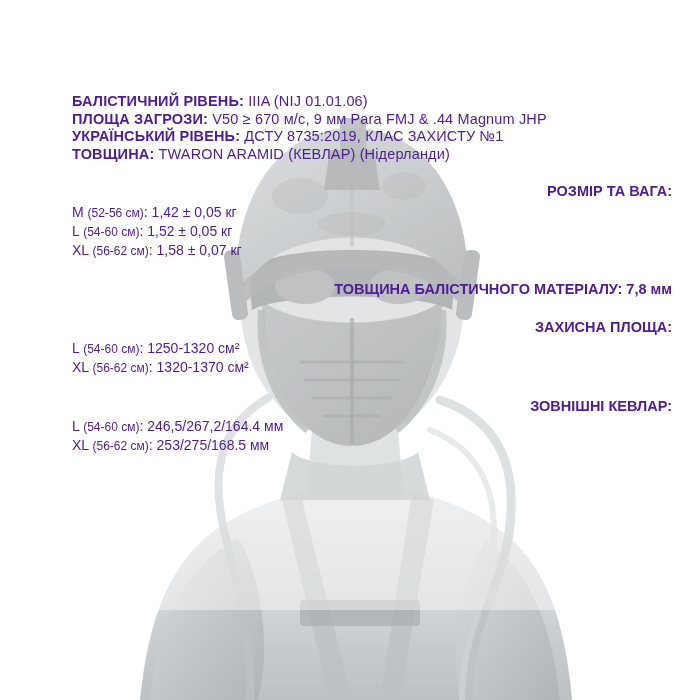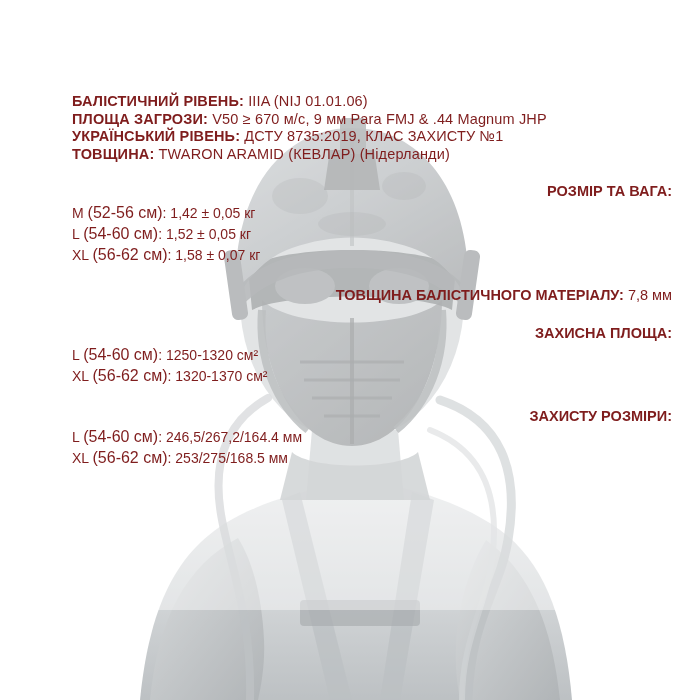--- a/index.html
+++ b/index.html
@@ -32,21 +32,21 @@
     opacity: 1;
     pointer-events: none;
   }
 
   
   .content {
     position: absolute;
     left: 72px;
     top: 94px;
     width: 600px;
-    color: #7f1d1d;
+    color: #4c1d95;
     font-size: 14.5px;
     line-height: 1.0;
   }
 
   .line {
     margin: 0 0 3px 0;
     white-space: nowrap;
     font-size: 14.5px;
     letter-spacing: 0.01em;
   }
@@ -73,21 +73,21 @@
     margin: 0 0 6px 0;
     white-space: nowrap;
     text-align: right;
   }
   .sub {
     font-size: 14px;
     margin: 0 0 5px 0;
     white-space: nowrap;
   }
   .sub .small {
-    font-size: 16px;
+    font-size: 12px;
   }
 </style>
 </head>
 <body>
 
 <div id="page">
 
   <svg class="bg-art" viewBox="0 0 700 700" preserveAspectRatio="xMidYMid slice" aria-hidden="true">
     <defs>
       <linearGradient id="gBody" x1="0" y1="0" x2="0" y2="1">
@@ -213,42 +213,42 @@
         <span>XL</span>
         <span class="small">(56-62 см)</span><span>: 1,58 ± 0,07 кг</span>
       </p>
     </div>
 
     <div class="gap"></div>
 
     <div class="block">
       <p class="head">
         <span>ТОВЩИНА БАЛІСТИЧНОГО МАТЕРІАЛУ:</span>
-        <span class="v" style="font-weight:normal">7,8 мм</span>
+        <span class="v" style="font-weight:bold">7,8 мм</span>
       </p>
     </div>
 
     <div class="gap-sm"></div>
 
     <div class="block">
       <p class="head">ЗАХИСНА ПЛОЩА:</p>
       <p class="sub">
         <span>L</span>
         <span class="small">(54-60 см)</span><span>: 1250-1320 см²</span>
       </p>
       <p class="sub">
         <span>XL</span>
         <span class="small">(56-62 см)</span><span>: 1320-1370 см²</span>
       </p>
     </div>
 
     <div class="gap"></div>
 
     <div class="block">
-      <p class="head">ЗАХИСТУ РОЗМІРИ:</p>
+      <p class="head">ЗОВНІШНІ КЕВЛАР:</p>
       <p class="sub">
         <span>L</span>
         <span class="small">(54-60 см)</span><span>: 246,5/267,2/164.4 мм</span>
       </p>
       <p class="sub">
         <span>XL</span>
         <span class="small">(56-62 см)</span><span>: 253/275/168.5 мм</span>
       </p>
     </div>
 

